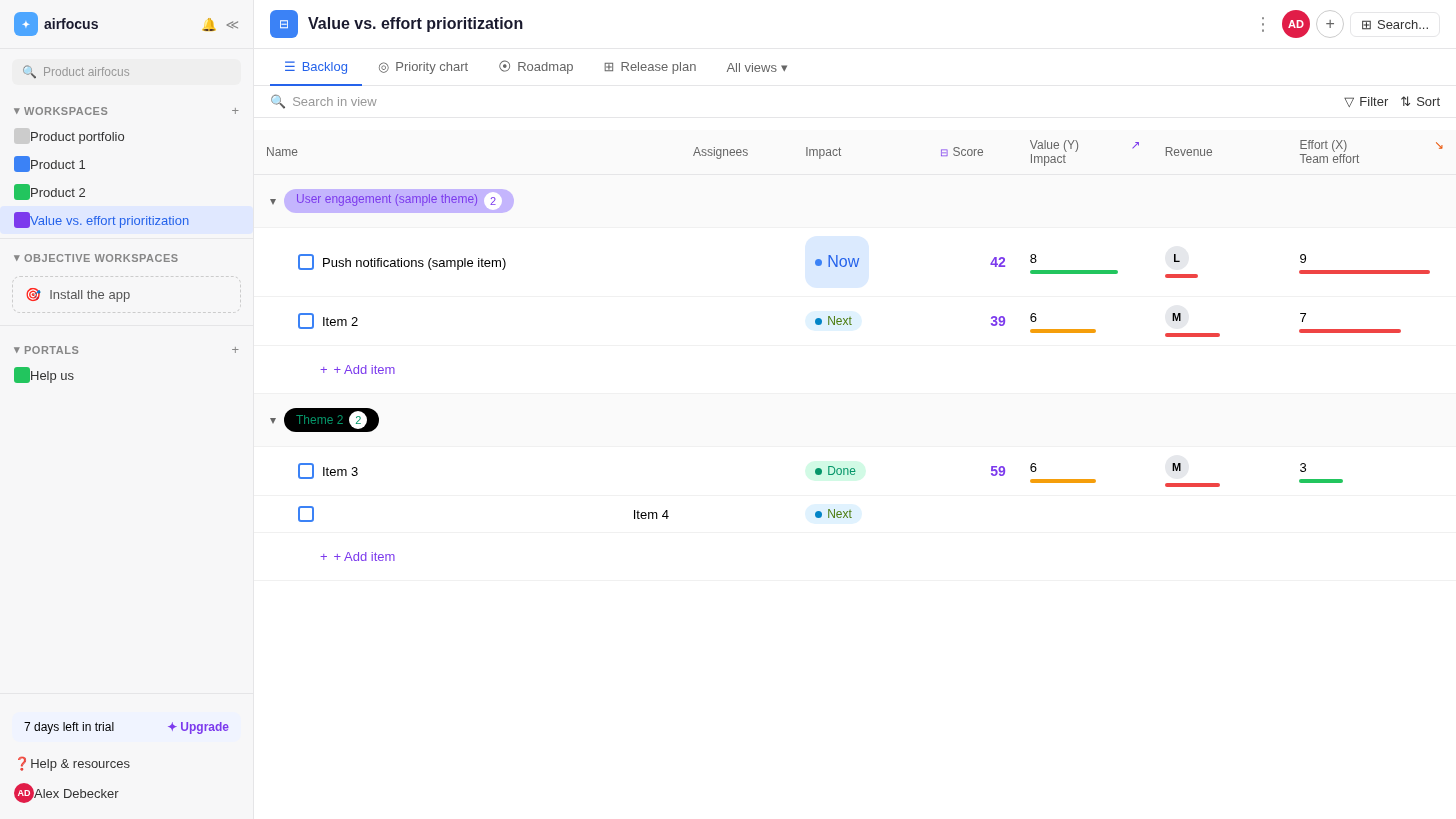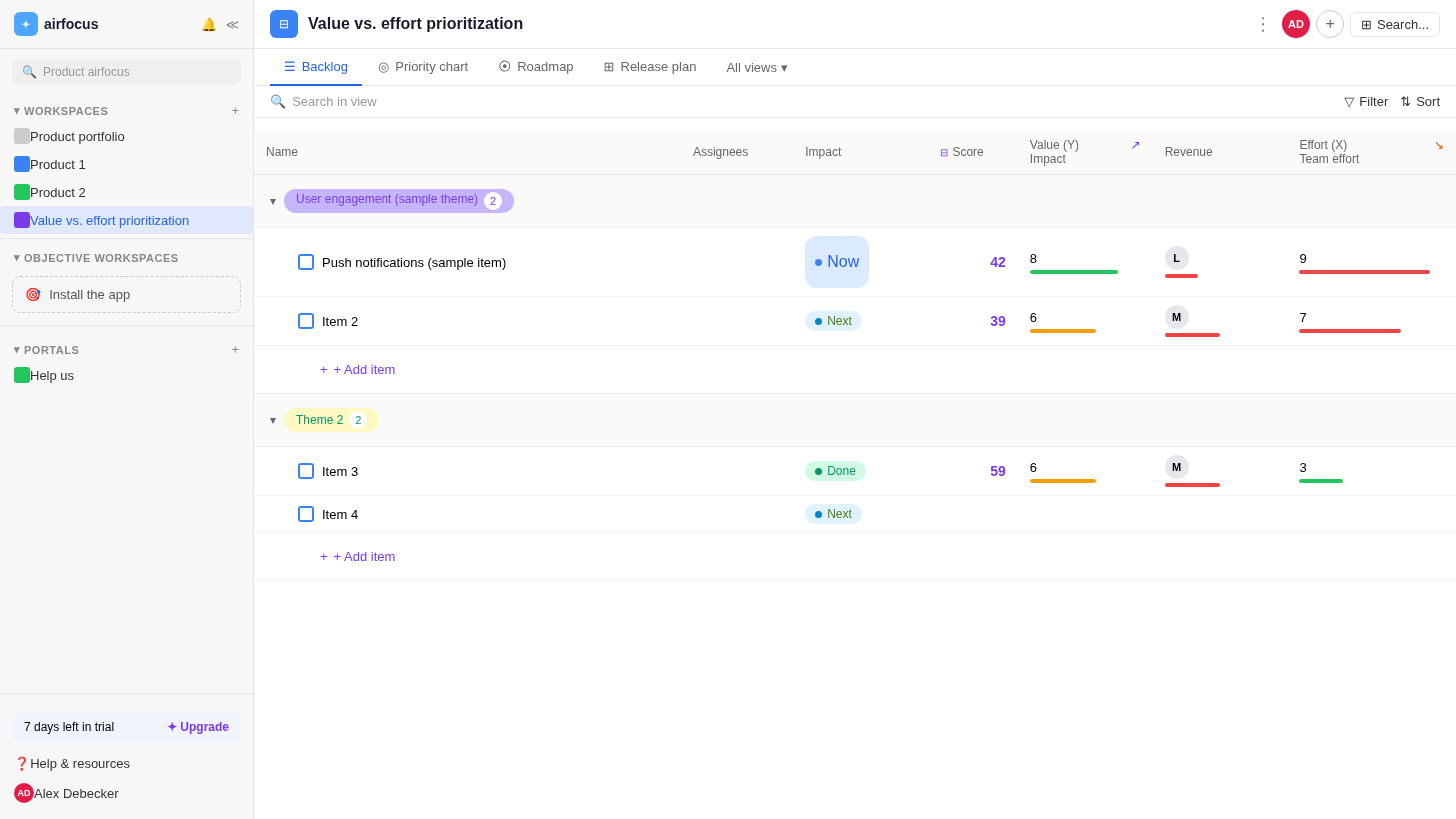--- a/index.html
+++ b/index.html
@@ -338,21 +338,21 @@
       <div style="display:flex;align-items:center;gap:6px;padding:8px 12px 8px 54px;color:#7c3aed;font-size:13px;cursor:pointer;">
         <span>+</span>
         <span>+ Add item</span>
       </div>
     </td>
   </tr>
           <tr style="background: rgb(250, 250, 250);">
     <td colspan="7">
       <div style="display:flex;align-items:center;gap:8px;padding:6px 4px;">
         <span style="color:#666;cursor:pointer;font-size:12px;">▾</span>
-        <span style="display:inline-flex;align-items:center;gap:6px;background:#fef9c3;color:#059669;border-radius:12px;padding:3px 12px;font-size:12px;font-weight:500;cursor:pointer;">
+        <span style="display:inline-flex;align-items:center;gap:6px;background:#000000;color:#059669;border-radius:12px;padding:3px 12px;font-size:12px;font-weight:500;cursor:pointer;">
           Theme 2
           <span style="background:white;border-radius:50%;width:18px;height:18px;display:inline-flex;align-items:center;justify-content:center;font-size:11px;">2</span>
         </span>
       </div>
     </td>
   </tr>
           <tr>
       <td class="col-name">
         <div style="display:flex;align-items:center;gap:8px;padding-left:32px;">
           <div style="width:16px;height:16px;border-radius:3px;border:2px solid #3b82f6;flex-shrink:0;"></div>
@@ -373,21 +373,21 @@
             </td>
       <td class="col-revenue"><div style="display:inline-flex;align-items:center;justify-content:center;width:24px;height:24px;border-radius:50%;background:#e5e7eb;font-size:11px;font-weight:600;">M</div>
          <div style="height:4px;border-radius:2px;background:#ef4444;width:50%;margin-top:4px;"></div></td>
       <td class="col-teameffort">
               <div style="font-size:13px;">3</div>
               <div style="height:4px;border-radius:2px;background:#22c55e;width:30%;margin-top:4px;"></div>
             </td>
     </tr>
           <tr>
       <td class="col-name">
-        <div style="display:flex;align-items:center;gap:8px;padding-left:32px;">
+        <div style="display:flex;align-items:center;gap:8px;padding-left:32px;justify-content:space-between;">
           <div style="width:16px;height:16px;border-radius:3px;border:2px solid #3b82f6;flex-shrink:0;"></div>
           <span style="cursor:pointer;">Item 4</span>
         </div>
       </td>
       <td class="col-assignees"></td>
       <td class="col-status">
         <span style="display:inline-flex;align-items:center;gap:5px;border-radius:12px;padding:3px 10px;font-size:12px;font-weight:500;" class="status-next">
           <span style="width:7px;height:7px;border-radius:50%;" class="dot-next"></span>
           Next
         </span>

